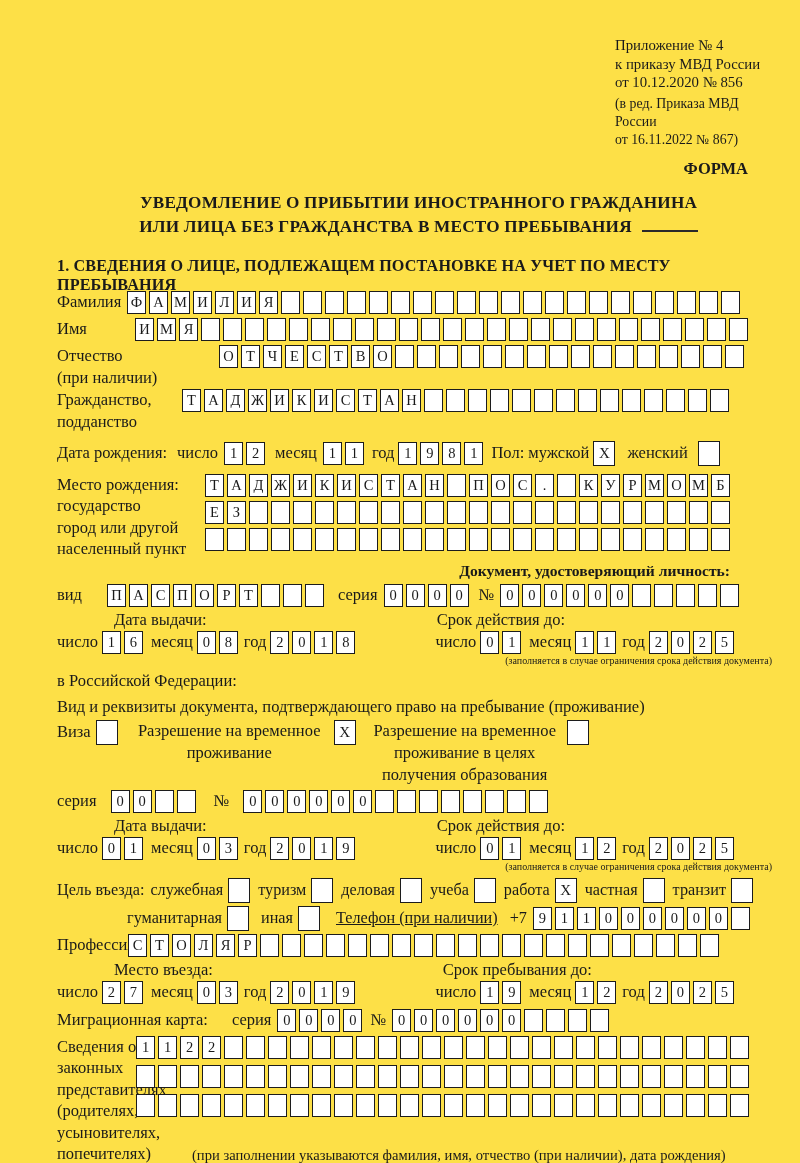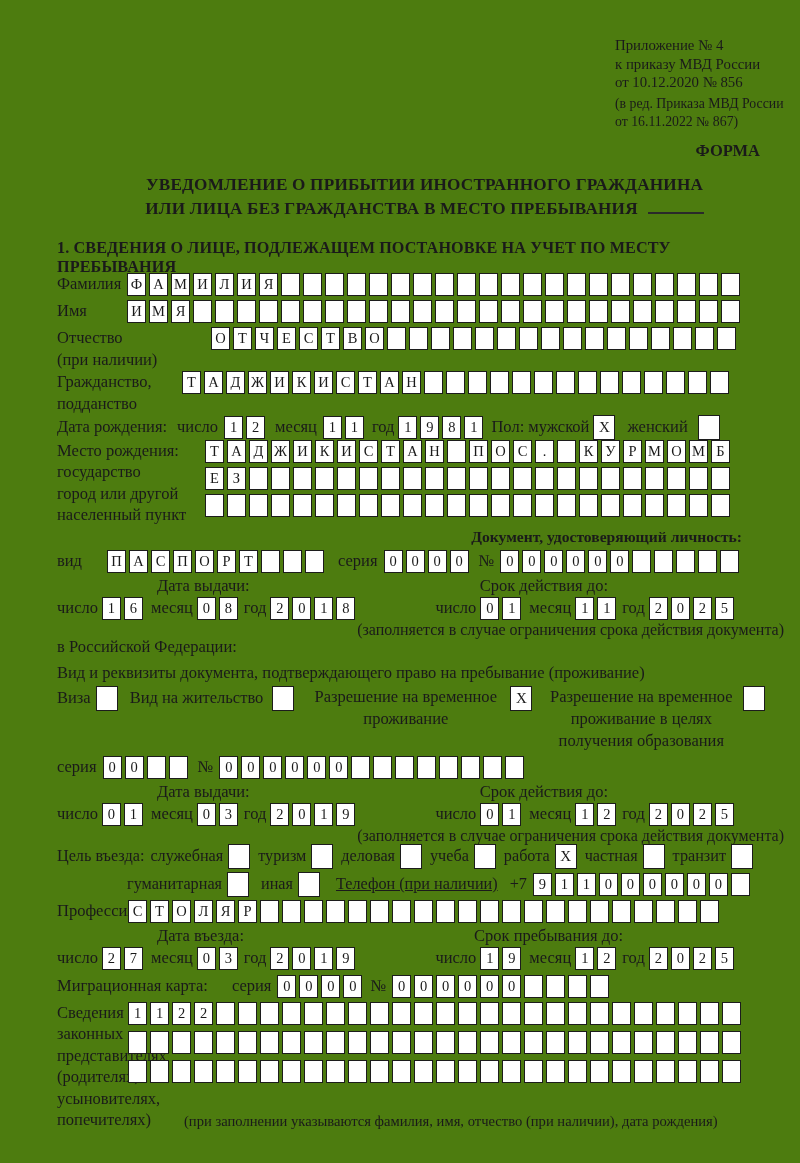--- a/index.html
+++ b/index.html
@@ -1,21 +1,21 @@
 <!DOCTYPE html>
 <html><head>
 <meta charset="utf-8">
 <style>
   html,body { margin:0; padding:0; background:#ffffff; }
   .page {
     width:800px; height:1163px; box-sizing:border-box;
-    padding:36px 8px 10px 57px;
+    padding:36px 20px 10px 57px;
     font-family:"Liberation Serif", serif;
     color:#1a1a1a; font-size:16.5px;
-    position:relative; overflow:hidden; background:#4d7c0f;
+    position:relative; overflow:hidden; background:#fde047;
   }
   .hdr { margin-left:558px; font-size:14.8px; line-height:18.6px; }
   .hdr-small { font-size:13.8px; line-height:18px; margin-top:3px; }
   .forma { text-align:right; padding-right:32px; font-weight:bold; font-size:16.5px; margin-top:10px; height:20px; }
   .title { text-align:center; font-weight:bold; font-size:17.2px; line-height:24px; margin-top:12px; letter-spacing:0.2px; }
   .blank-line { display:inline-block; width:56px; border-bottom:2px solid #2a2a2a; height:14px; margin-left:10px; }
   .sec-heading { font-weight:bold; font-size:16.2px; margin-top:18px; height:20px; letter-spacing:0.1px; }
 
   .row { display:flex; align-items:center; }
   .row-top { display:flex; align-items:flex-start; }
@@ -28,27 +28,27 @@
   }
   .box {
     width:20px; height:23px; border:1.5px solid #1c1c1c; flex:none;
     display:inline-flex; align-items:center; justify-content:center;
     font-size:15px; background:#fff;
   }
   .col { display:flex; flex-direction:column; }
   .g4 { gap:4px; } .g6 { gap:6px; }
   .w70 { width:70px; } .w154 { width:154px; } .w125 { width:125px; } .w148 { width:148px; } .w71 { width:71px; }
   .lh22 { line-height:22px; } .lh215 { line-height:21.5px; white-space:nowrap; }
-  .mt1{margin-top:1px;} .mt2{margin-top:2px;} .mt3{margin-top:3px;} .mt4{margin-top:4px;}
-  .mt5{margin-top:5px;} .mt6{margin-top:0;} .mt14{margin-top:14px;}
+  .mt1{margin-top:1px;} .mt2{margin-top:2px;} .mt3{margin-top:3px;} .mt4{margin-top:4px;gap:8px;}
+  .mt5{margin-top:5px;} .mt6{margin-top:8px;} .mt14{margin-top:14px;}
   .ml4{margin-left:4px;} .ml6{margin-left:6px;} .ml8{margin-left:8px;} .ml10{margin-left:10px;}
   .ml12{margin-left:12px;} .ml14{margin-left:14px;} .ml16{margin-left:16px;text-decoration:underline;}
-  .ml24{margin-left:24px;} .ml70{margin-left:70px;} .ml80{margin-left:80px;} .ml100{margin-left:100px;} .ml230{margin-left:230px;}
+  .ml24{margin-left:24px;} .ml70{margin-left:70px;} .ml80{margin-left:80px;} .ml100{margin-left:57px;} .ml230{margin-left:230px;}
   .center-bold { text-align:right; font-weight:bold; font-size:15.6px; height:19px; padding-right:50px; }
-  .note-right { text-align:right; font-size:16px; height:15px; padding-right:8px; }
+  .note-right { text-align:right; font-size:10px; height:15px; padding-right:8px; }
   .intro { line-height:21px; }
   .pair { display:flex; align-items:center; gap:5px; }
   .pair-top { display:flex; align-items:flex-start; gap:7px; }
   .opt-text { text-align:center; line-height:22px; }
   .sm { font-size:16.2px; }
   .reps-note { font-size:14.6px; margin-top:24px; margin-left:56px; height:16px; }
 </style>
 </head>
 <body>
 
@@ -407,24 +407,20 @@
   <div class="note-right mt1">(заполняется в случае ограничения срока действия документа)</div>
 
   <div class="intro">в Российской Федерации:</div>
   <div class="intro mt5">Вид и реквизиты документа, подтверждающего право на пребывание (проживание)</div>
 
   <div class="row-top mt3">
     <div class="pair">
       <span>Виза</span>
       <span class="box"></span>
     </div>
-    <div class="pair ml12">
-      <span>Вид на жительство</span>
-      <span class="box ml4"></span>
-    </div>
     <div class="pair-top ml14">
       <span class="opt-text" style="width:195px">Разрешение на временное проживание</span>
       <span class="box">X</span>
     </div>
     <div class="pair-top ml14">
       <span class="opt-text" style="width:190px">Разрешение на временное проживание в целях получения образования</span>
       <span class="box"></span>
     </div>
   </div>
 
@@ -583,21 +579,21 @@
         <span class="cell"></span>
         <span class="cell"></span>
         <span class="cell"></span>
         <span class="cell"></span>
         <span class="cell"></span>
         <span class="cell"></span>
       </div>
   </div>
 
   <div class="row mt3">
-    <span class="lbl ml100">Дата въезда:</span>
+    <span class="lbl ml100">Место въезда:</span>
     <span class="lbl ml230">Срок пребывания до:</span>
   </div>
 
   <div class="row mt1">
     <span class="lbl">число</span>
     <div class="cells ml4">
         <span class="cell">2</span>
         <span class="cell">7</span>
       </div>
     <span class="lbl ml8">месяц</span>

